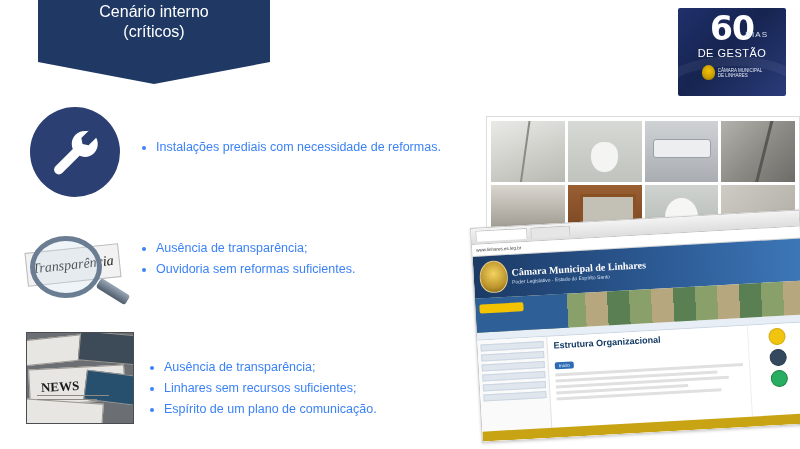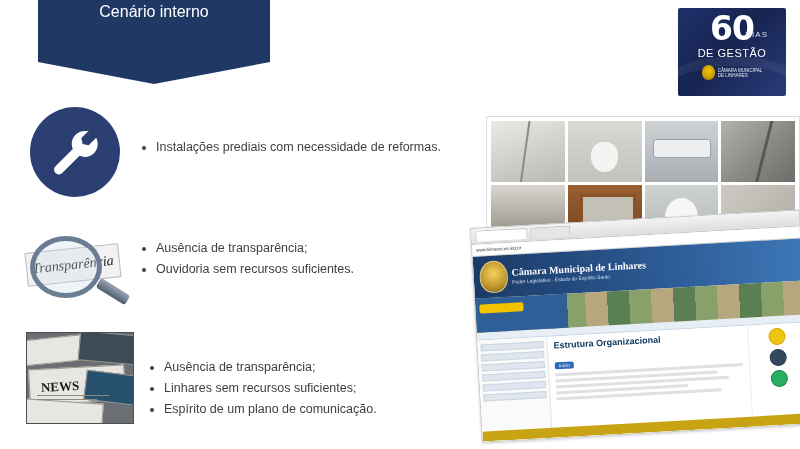--- a/index.html
+++ b/index.html
@@ -182,21 +182,21 @@
     z-index: 6;
   }
   .news-lines {
     position: absolute;
     z-index: 5;
   }
 
   
   .bullets {
     position: absolute;
-    color: #404040;
+    color: #3b82f6;
     font-size: 12.5px;
     line-height: 21px;
   }
   .bullets ul { margin: 0; padding-left: 16px; }
   .bullets li { margin: 0; }
 
   
   .collage {
     position: absolute;
     left: 486px; top: 116px;
@@ -429,20 +429,21 @@
 </head>
 <body>
 
 <div id="slide">
 
   <div class="banner-wrap">
     <div class="banner-body"></div>
     <div class="banner-point"></div>
     <div class="banner-text">
       <div>Cenário interno</div>
+      <div>(críticos)</div>
     </div>
   </div>
 
   <div class="logo">
     <div class="logo-swoosh"></div>
     <div class="logo-inner">
       <div class="logo-60">60</div>
       <div class="logo-dias">DIAS</div>
       <div class="logo-gestao">DE GESTÃO</div>
       <div class="logo-brasao">
@@ -469,21 +470,21 @@
 
   <div class="magnifier">
     <div class="mag-label">Transparência</div>
     <div class="mag-handle"></div>
     <div class="mag-glass"></div>
   </div>
 
   <div class="bullets" style="left:140px; top:238px; width:340px;">
     <ul>
       <li>Ausência de transparência;</li>
-      <li>Ouvidoria sem recursos suficientes.</li>
+      <li>Ouvidoria sem reformas suficientes.</li>
     </ul>
   </div>
 
   <div class="news">
     <div class="news-strip" style="left:-6px; top:4px; width:70px; height:26px; transform:rotate(-6deg);"></div>
     <div class="news-strip news-dark" style="left:52px; top:0px; width:62px; height:30px; transform:rotate(5deg);"></div>
     <div class="news-strip" style="left:2px; top:34px; width:96px; height:36px; transform:rotate(-3deg);"></div>
     <div class="news-strip news-blue" style="left:58px; top:40px; width:56px; height:30px; transform:rotate(7deg);"></div>
     <div class="news-strip" style="left:-4px; top:68px; width:80px; height:26px; transform:rotate(4deg);"></div>
     <div class="news-title">NEWS</div>

